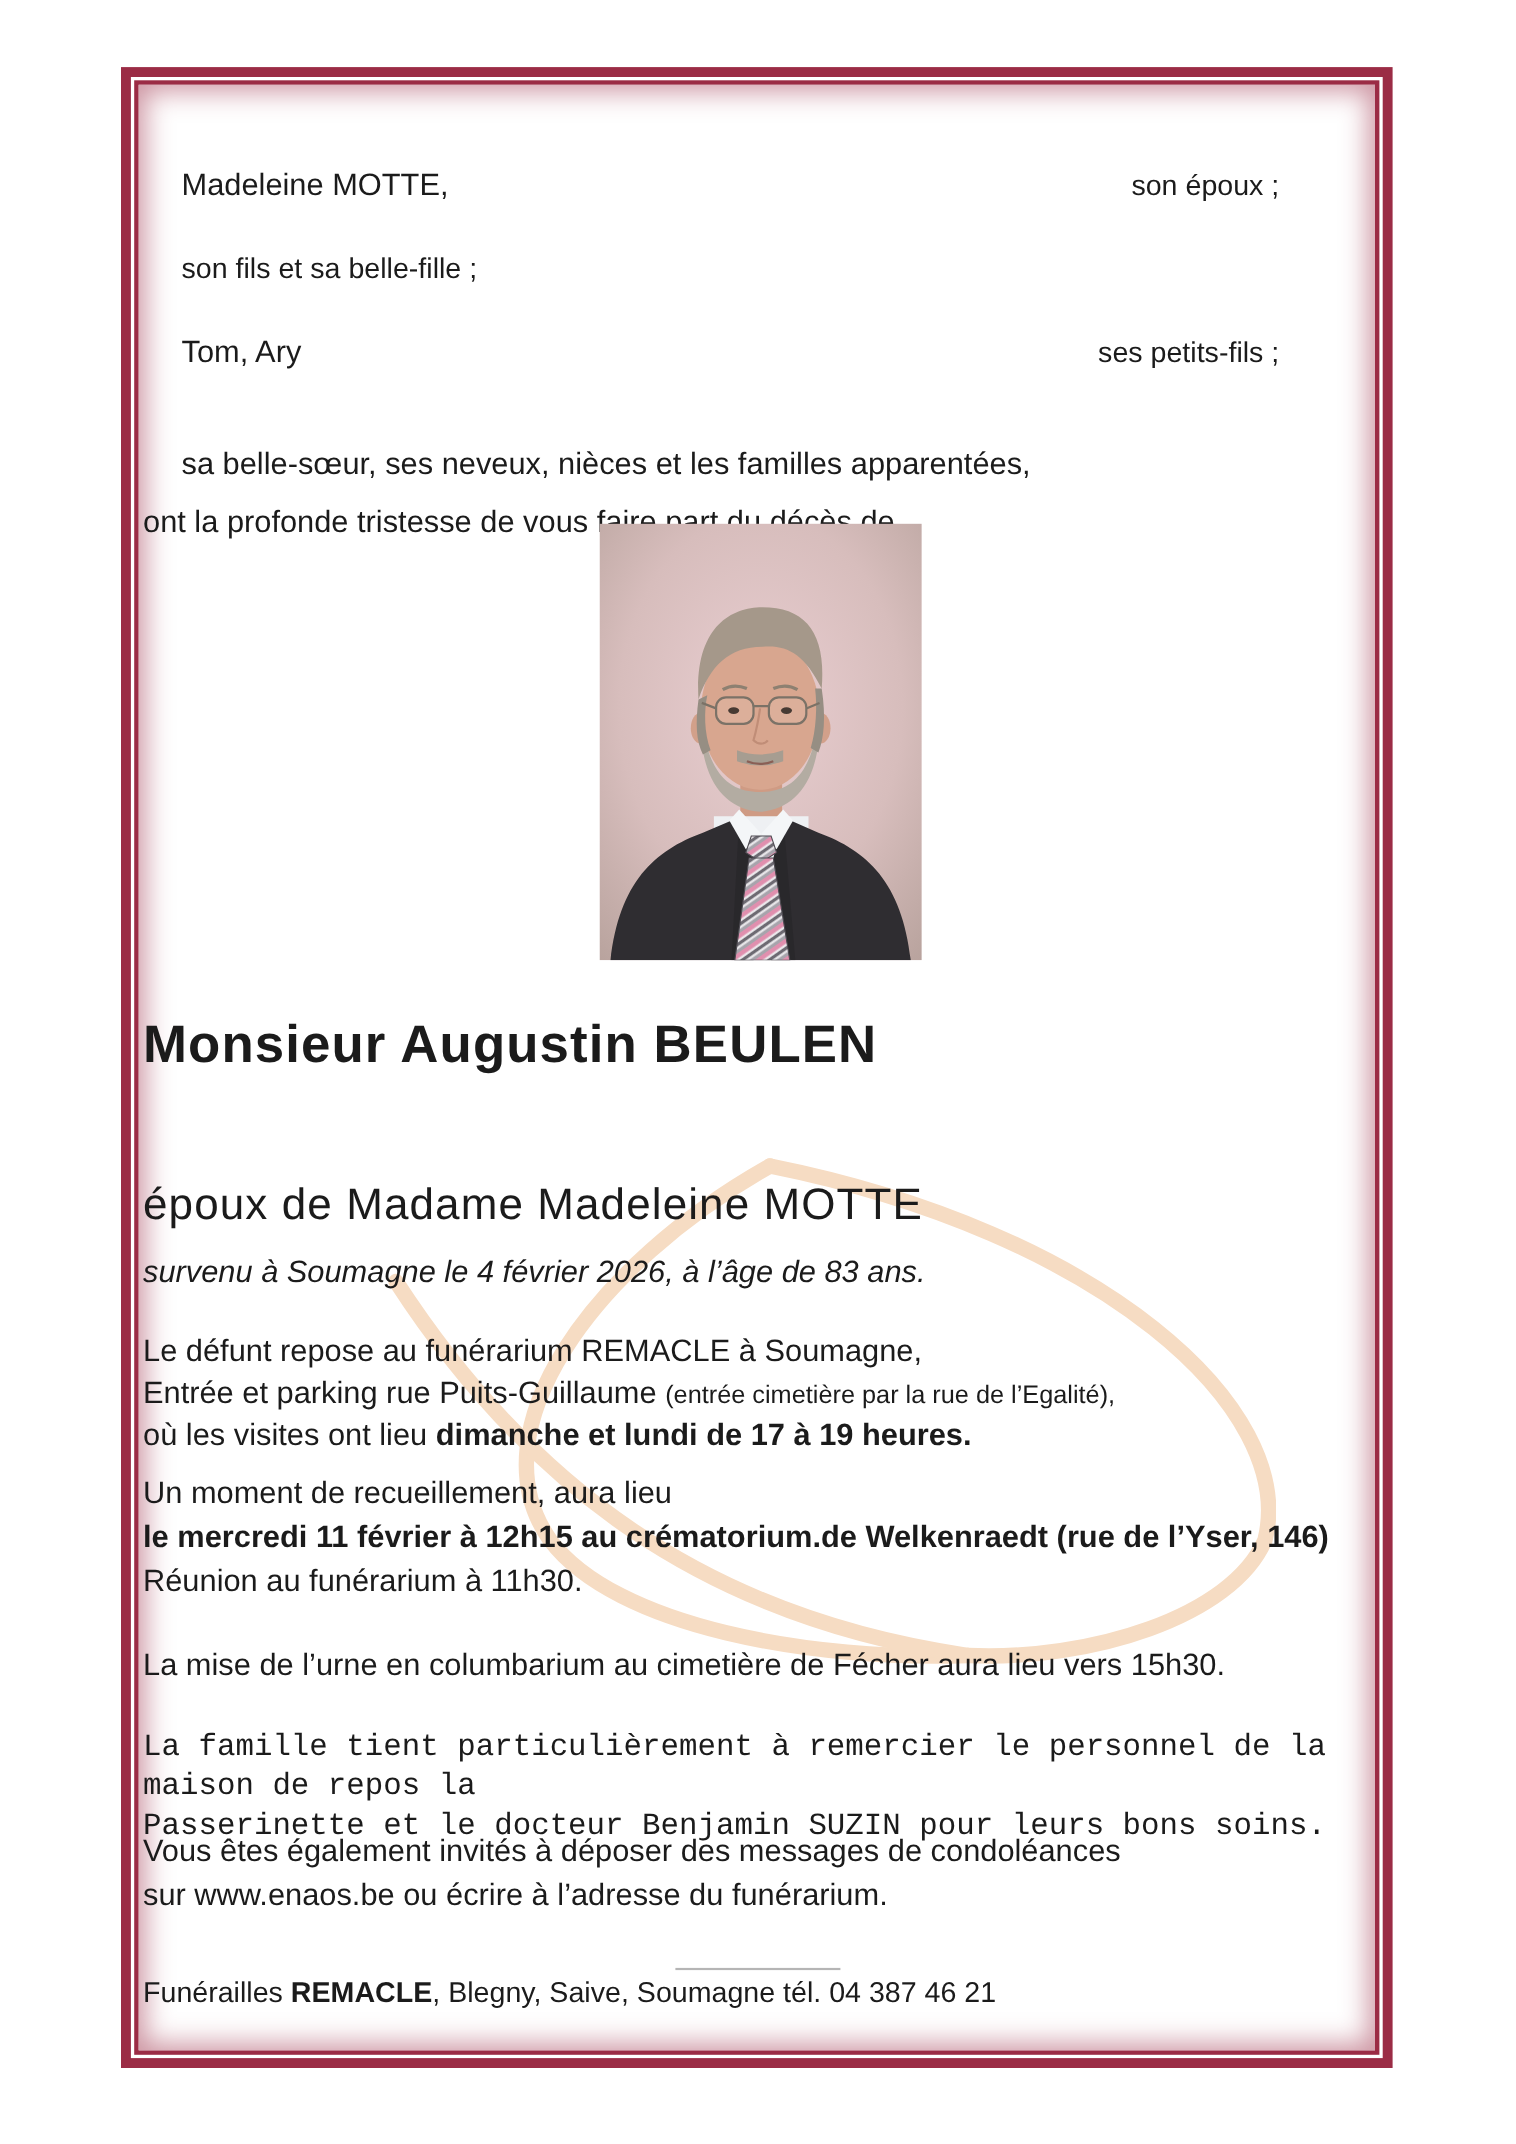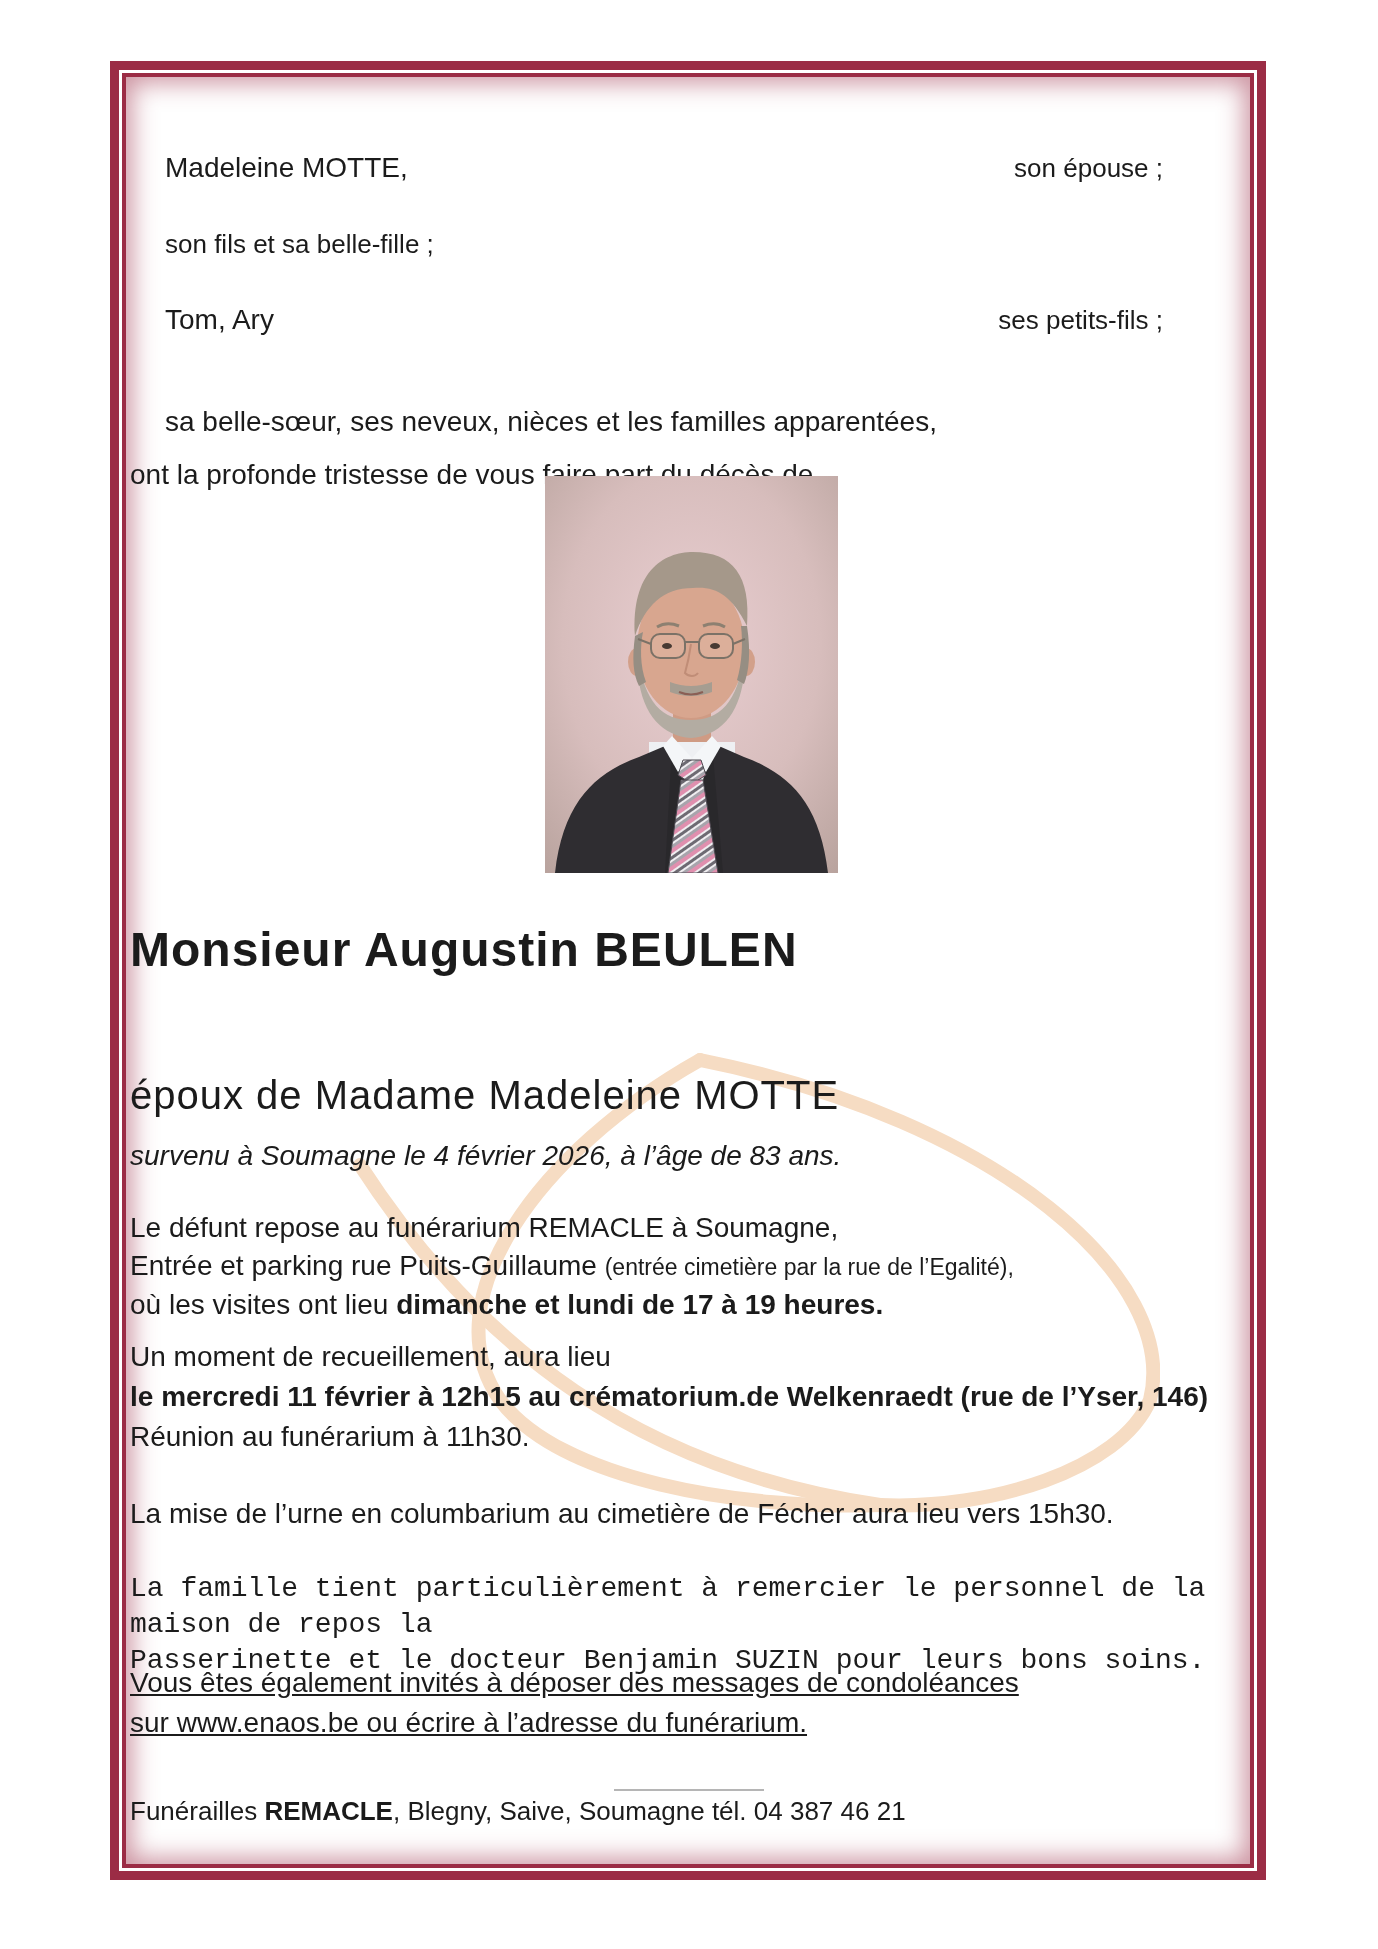--- a/index.html
+++ b/index.html
@@ -31,21 +31,21 @@
   .intro{font-size:28px;line-height:34px;}
   .photo{position:absolute;left:545px;top:476px;width:293px;height:397px;z-index:3;}
   .photo svg{display:block;}
   .title{font-size:48px;font-weight:700;line-height:56px;letter-spacing:1px;margin:0;}
   .subtitle{font-size:40px;line-height:48px;letter-spacing:1px;}
   .death{font-size:28px;line-height:34px;font-style:italic;}
   .para{font-size:28px;}
   .wake{line-height:38px;}
   .ceremony{line-height:40px;}
   .thanks{line-height:36px;font-family:Liberation Mono, monospace;}
-  .condol{line-height:40px;text-decoration:underline;}
+  .condol{line-height:40px;}
   .small-paren{font-size:23px;}
   .b{font-weight:700;}
   .urn{font-size:28px;line-height:34px;}
   .divider{left:614px;width:150px;border-top:2px solid var(--divider,#b5b5b5);height:0;}
   .footer{font-size:26px;line-height:32px;}
   .footer .brand{font-weight:700;}
 </style>
 </head>
 <body>
 
@@ -56,21 +56,21 @@
   </div>
 
   <svg class="watermark" width="830" height="560" viewBox="0 0 830 560" fill="none" aria-hidden="true">
     <path d="M 370 20 C 670 80 850 240 820 360 C 790 430 660 470 550 465" stroke="var(--wm,#f6dcc3)" stroke-width="14" stroke-linecap="round"></path>
     <path d="M 370 20 C 210 110 100 260 170 360 C 230 440 410 470 550 465" stroke="var(--wm,#f6dcc3)" stroke-width="14" stroke-linecap="round"></path>
     <path d="M 30 125 C 150 310 310 430 550 465" stroke="var(--wm,#f6dcc3)" stroke-width="14" stroke-linecap="round"></path>
   </svg>
 
   <div class="fam-row" style="top:151px">
     <span>Madeleine MOTTE,</span>
-    <span class="rel">son épouse ;</span>
+    <span class="rel">son époux ;</span>
   </div>
   <div class="fam-row" style="top:227px">
     <span class="rel">son fils et sa belle-fille ;</span>
   </div>
   <div class="fam-row" style="top:303px">
     <span>Tom, Ary</span>
     <span class="rel">ses petits-fils ;</span>
   </div>
   <div class="abs fam-extra" style="top:358px">sa belle-sœur, ses neveux, nièces et les familles apparentées,</div>
   <div class="abs center-line intro" style="top:411px">ont la profonde tristesse de vous faire part du décès de</div>

